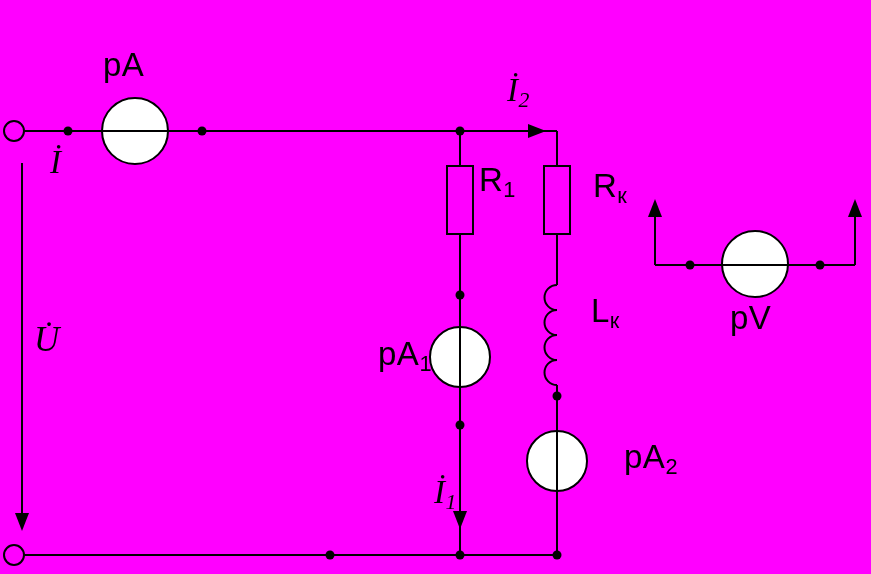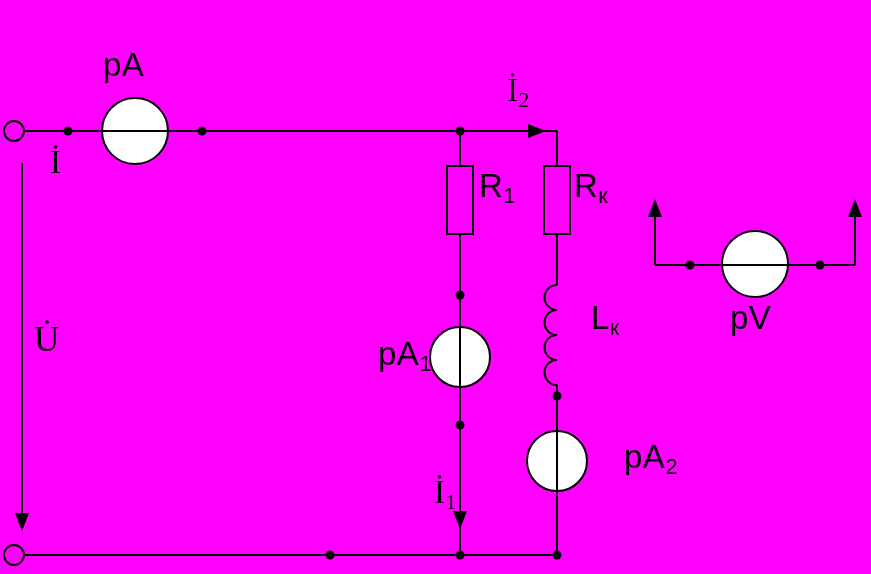--- a/index.html
+++ b/index.html
@@ -13,21 +13,21 @@
   .meter{fill:var(--meter-fill,#fff);stroke:var(--wire,#000);stroke-width:2}
   .terminal{fill:none;stroke:var(--wire,#000);stroke-width:2}
   .resistor{fill:var(--bg,#FF00FF);stroke:var(--wire,#000);stroke-width:2}
   .coil{fill:none;stroke:var(--wire,#000);stroke-width:2}
   .dot{fill:var(--wire,#000);stroke:none}
   .arrow{fill:var(--wire,#000);stroke:none}
   .label{
     position:absolute;color:#000;font-size:33px;line-height:1;
     white-space:nowrap;letter-spacing:0.5px;
   }
-  .serif-label{font-family:"Liberation Serif","DejaVu Serif",serif;}
+  .serif-label{font-family:"Liberation Serif","DejaVu Serif",serif;font-style:italic}
   .sub{font-size:0.66em;vertical-align:-0.28em}
 </style>
 </head>
 <body>
 
 <svg class="schematic" width="871" height="574" viewBox="0 0 871 574">
 
   <circle class="meter" cx="135" cy="131" r="33"></circle>
   <circle class="meter" cx="460" cy="357" r="30"></circle>
   <circle class="meter" cx="557" cy="461" r="30"></circle>
@@ -75,29 +75,29 @@
 </div>
 
 <div class="label serif-label" style="left:50px;top:146px">
   <span>İ</span>
 </div>
 
 <div class="label serif-label" style="left:507px;top:74px">
   <span>İ</span><span class="sub">2</span>
 </div>
 
-<div class="label" style="left:479px;top:169px">
+<div class="label" style="left:479px;top:163px">
   <span>R</span><span class="sub">1</span>
 </div>
 
-<div class="label" style="left:574px;top:169px">
+<div class="label" style="left:593px;top:169px">
   <span>R</span><span class="sub">к</span>
 </div>
 
-<div class="label" style="left:591px;top:301px">
+<div class="label" style="left:591px;top:294px">
   <span>L</span><span class="sub">к</span>
 </div>
 
 <div class="label" style="left:378px;top:337px">
   <span>pA</span><span class="sub">1</span>
 </div>
 
 <div class="label" style="left:624px;top:440px">
   <span>pA</span><span class="sub">2</span>
 </div>

